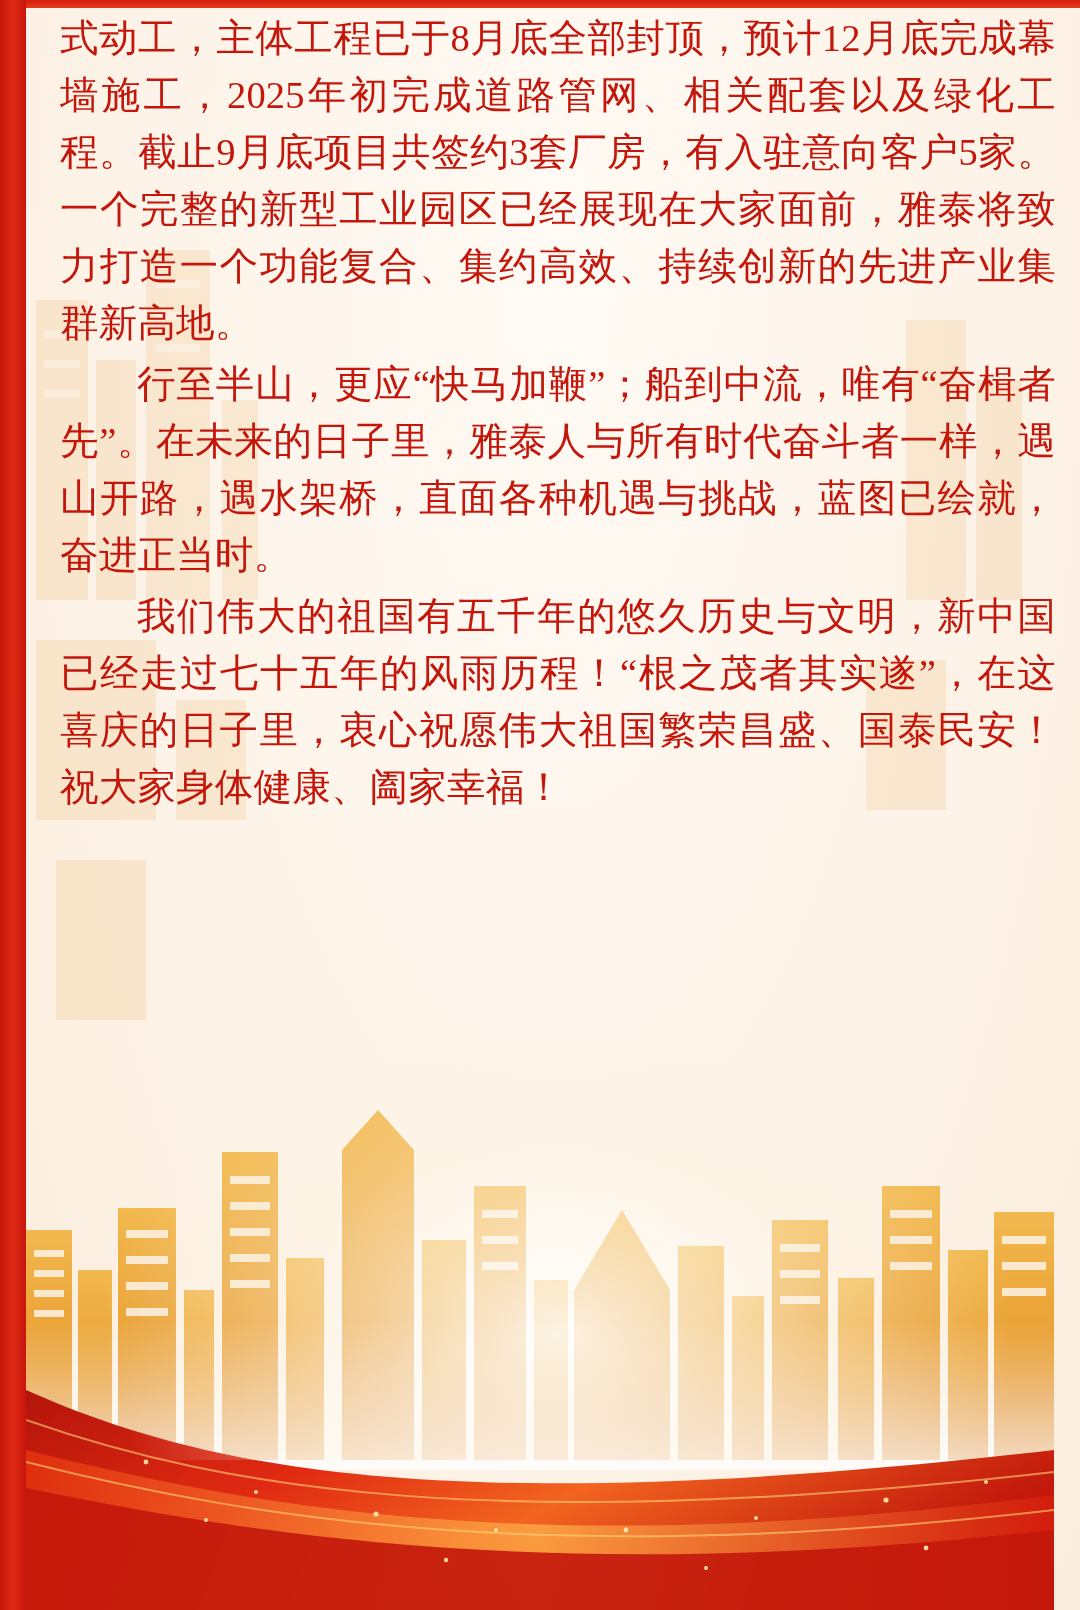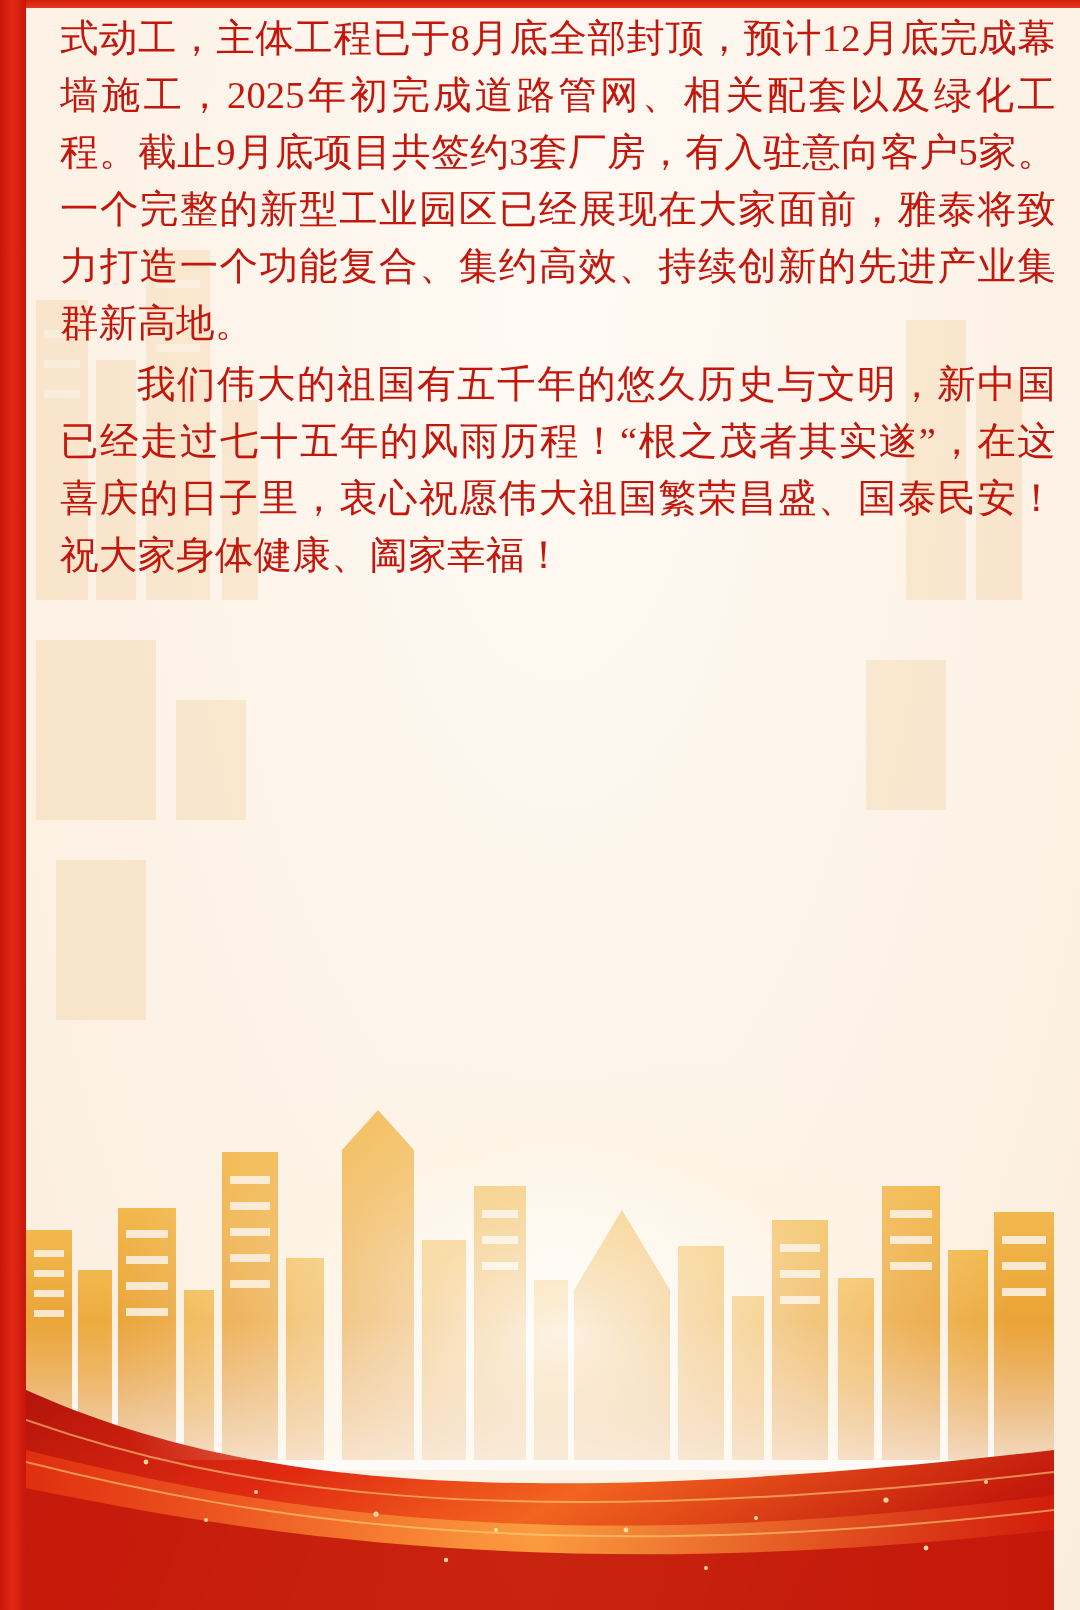--- a/index.html
+++ b/index.html
@@ -123,20 +123,21 @@
         <rect x="18" y="360" width="36" height="8"></rect>
         <rect x="18" y="390" width="36" height="8"></rect>
         <rect x="130" y="280" width="44" height="8"></rect>
         <rect x="130" y="312" width="44" height="8"></rect>
         <rect x="130" y="344" width="44" height="8"></rect>
       </g>
     </svg>
 
     <div class="content">
       <p>式动工，主体工程已于8月底全部封顶，预计12月底完成幕墙施工，2025年初完成道路管网、相关配套以及绿化工程。截止9月底项目共签约3套厂房，有入驻意向客户5家。一个完整的新型工业园区已经展现在大家面前，雅泰将致力打造一个功能复合、集约高效、持续创新的先进产业集群新高地。</p>
+      <p class="indent">行至半山，更应“快马加鞭”；船到中流，唯有“奋楫者先”。在未来的日子里，雅泰人与所有时代奋斗者一样，遇山开路，遇水架桥，直面各种机遇与挑战，蓝图已绘就，奋进正当时。</p>
       <p class="indent">我们伟大的祖国有五千年的悠久历史与文明，新中国已经走过七十五年的风雨历程！“根之茂者其实遂”，在这喜庆的日子里，衷心祝愿伟大祖国繁荣昌盛、国泰民安！祝大家身体健康、阖家幸福！</p>
     </div>
 
     <div class="glow"></div>
 
     <svg class="bottom-art" viewBox="0 0 1028 520" preserveAspectRatio="none">
       <defs>
         <linearGradient id="goldGrad" x1="0" y1="0" x2="0" y2="1">
           <stop offset="0%" stop-color="#f2b94f"></stop>
           <stop offset="60%" stop-color="#e79a2c"></stop>

